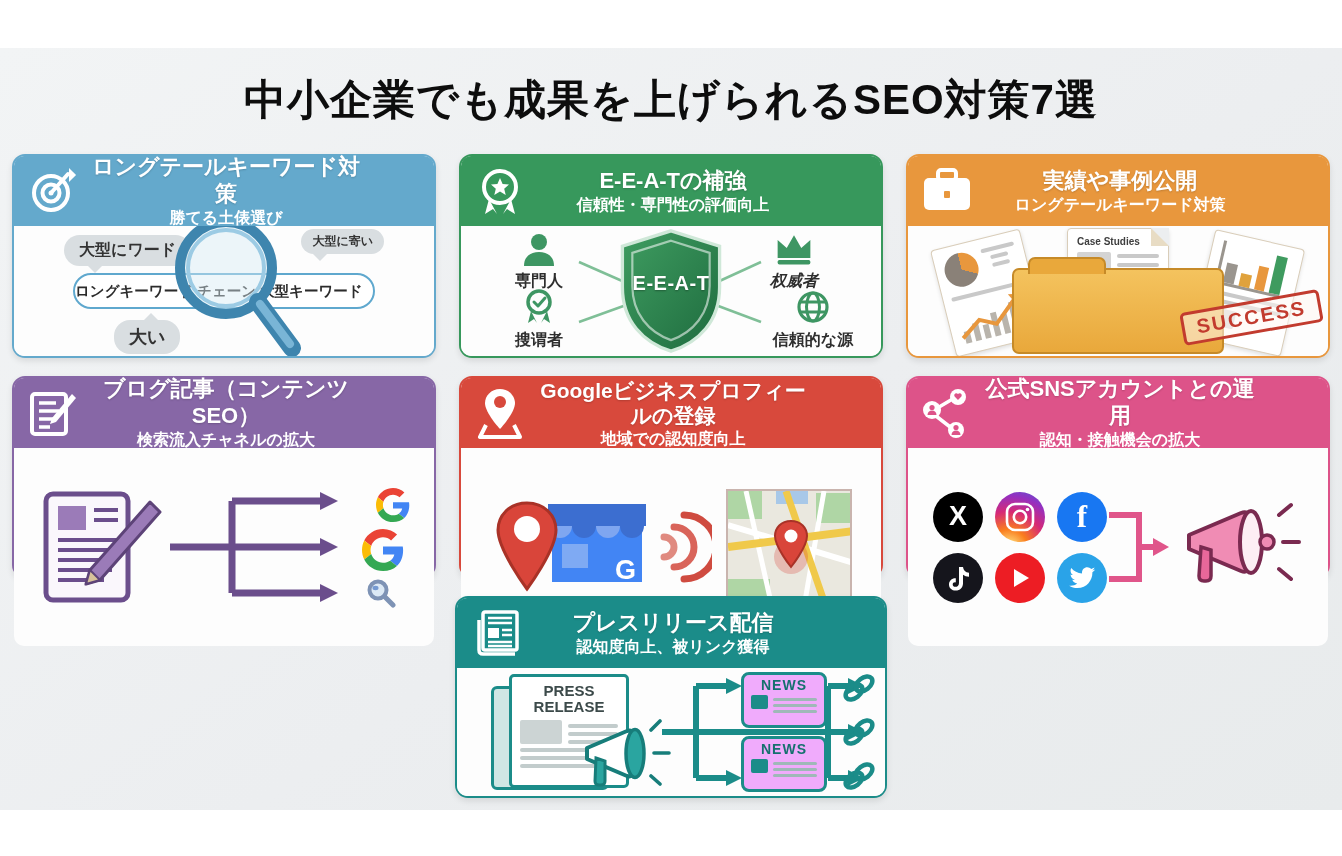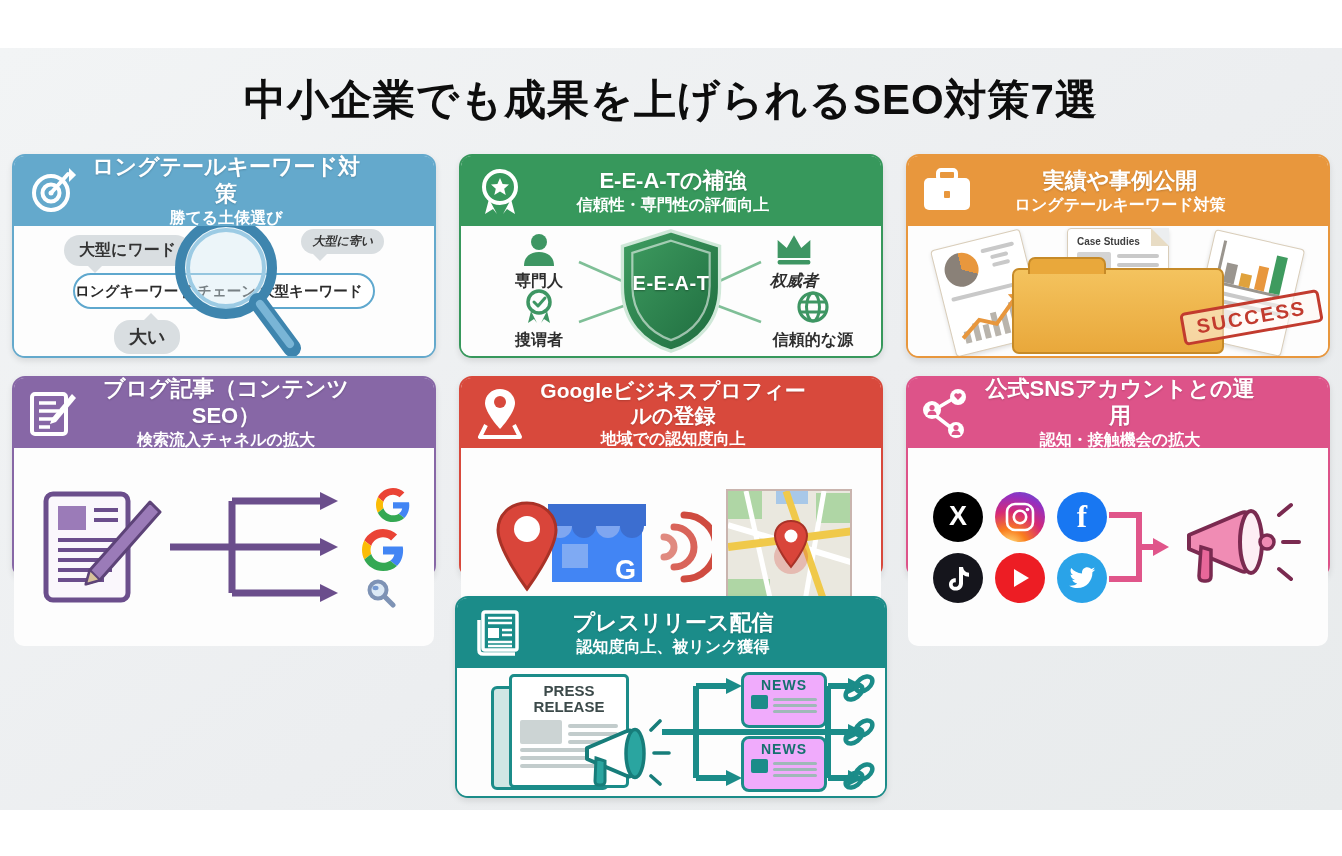--- a/index.html
+++ b/index.html
@@ -30,21 +30,21 @@
   .c1 { --ac:#64a9cc; } .c2 { --ac:#37985c; } .c3 { --ac:#e8973d; }
   .c4 { --ac:#8767a6; } .c5 { --ac:#d8493c; } .c6 { --ac:#dd5389; }
   .c7 { --ac:#1b8c89; }
 
   
   .bubble { position:absolute; background:#d9dee1; color:#333; font-weight:700;
     border-radius:16px; padding:5px 15px; font-size:16px; }
   .bubble:after { content:""; position:absolute; bottom:-7px; left:24px;
     border:7px solid transparent; border-top-color:#d9dee1; border-bottom:0; }
   .b-tl { left:50px; top:9px; }
-  .b-tr { right:50px; top:3px; font-size:12px; padding:4px 11px;font-style:italic; }
+  .b-tr { right:50px; top:3px; font-size:12px; padding:4px 11px; }
   .b-tr:after { left:12px; }
   .b-bot { left:100px; top:94px; font-size:18px; }
   .b-bot:after { bottom:auto; top:-7px; left:auto; right:22px;
     border:7px solid transparent; border-bottom-color:#d9dee1; border-top:0; }
   .searchbar { position:absolute; left:50%; transform:translateX(-50%); top:47px;
     width:302px; height:36px; background:#fff; border:2px solid #5fa8ce;
     border-radius:18px; display:flex; align-items:center; overflow:hidden; }
   .search-text { flex:1; font-size:14.5px; font-weight:700;
     color:#2b2b2b; white-space:nowrap; }
   .big-mag { position:absolute; left:152px; top:-16px; z-index:3; }

